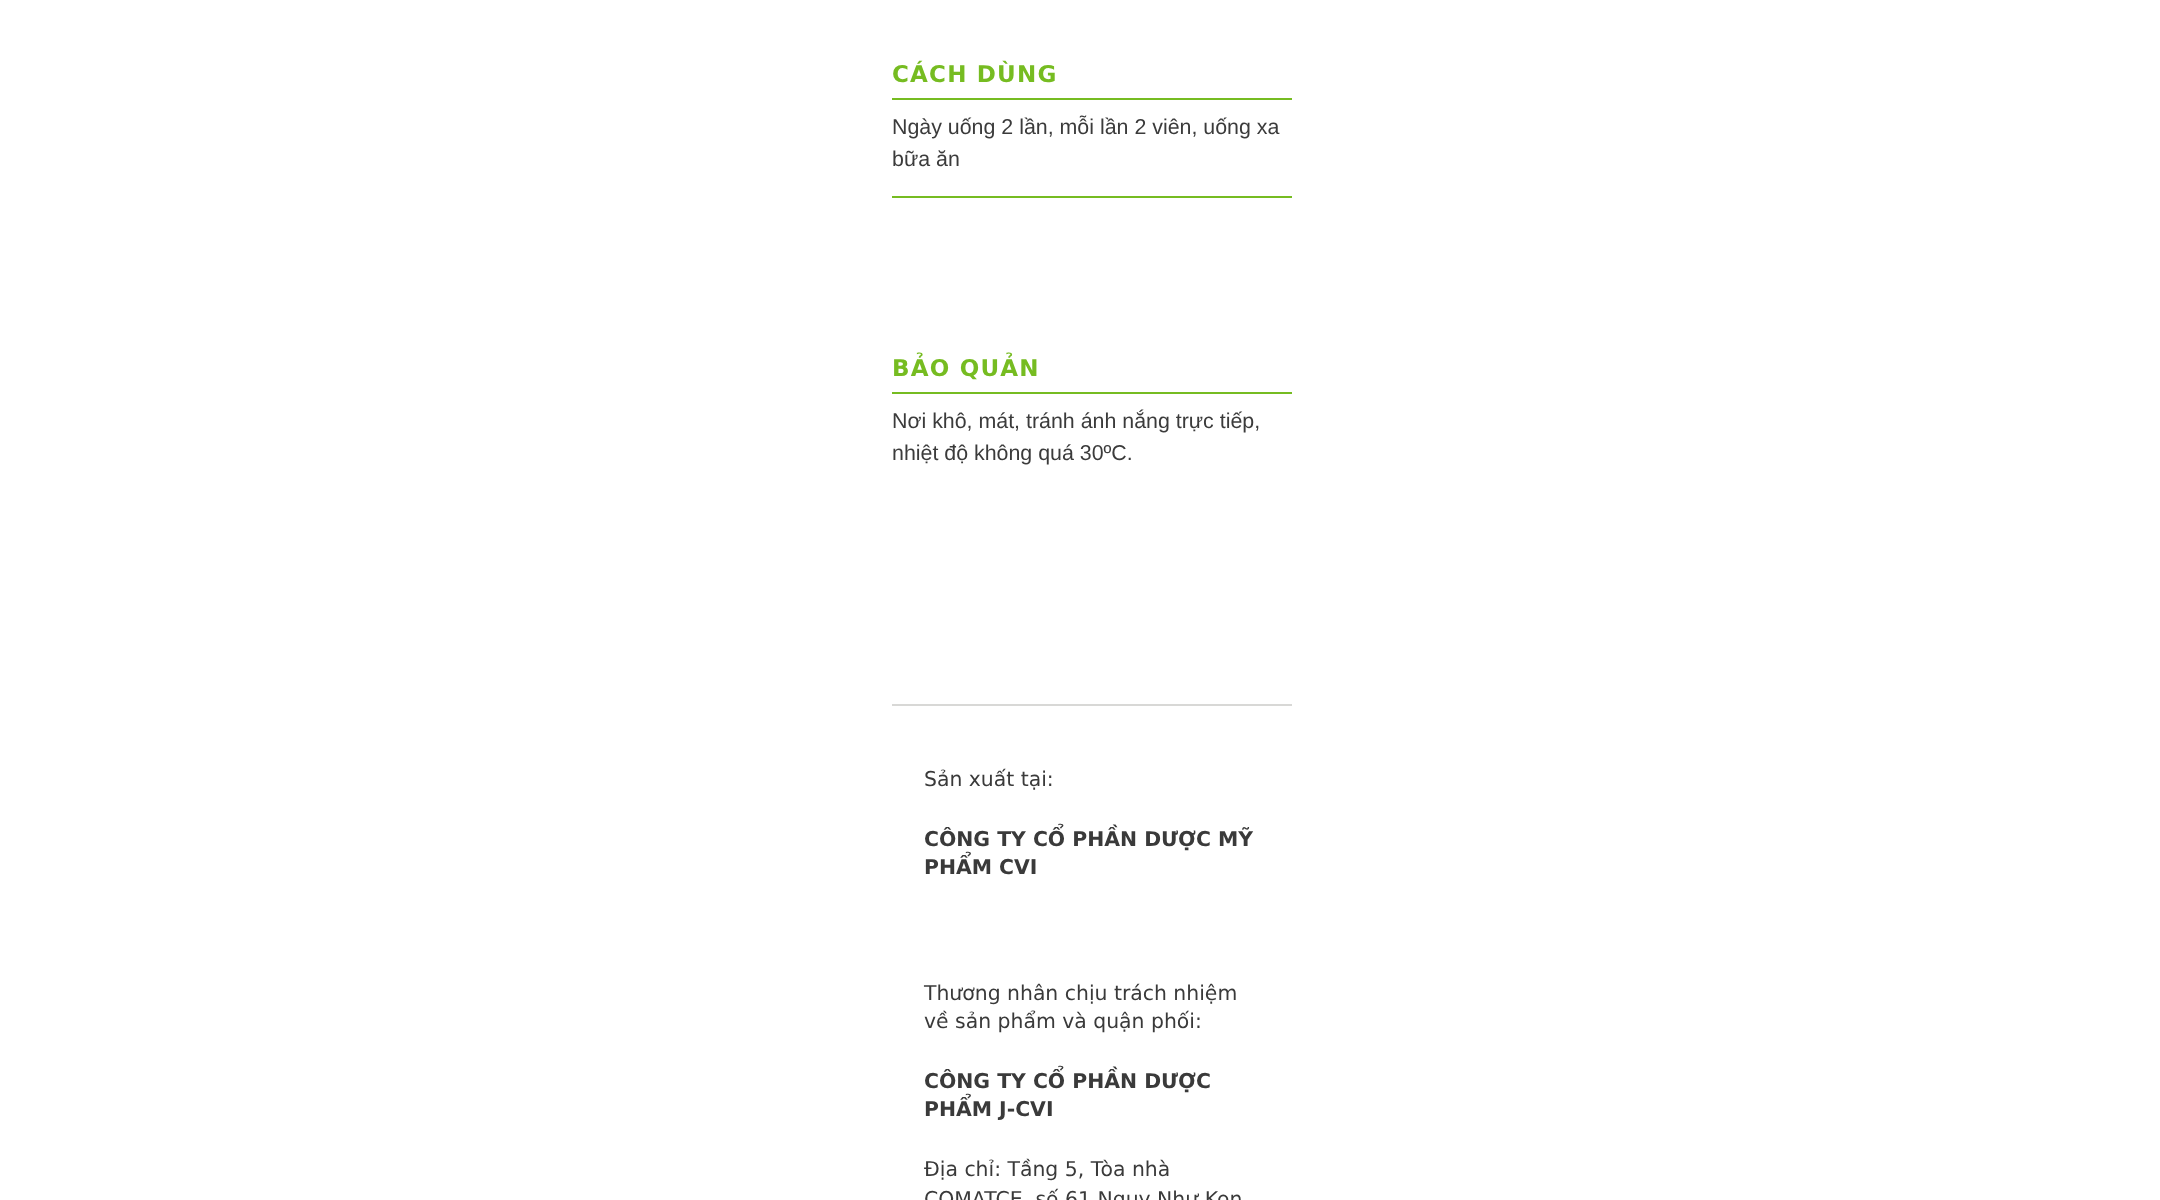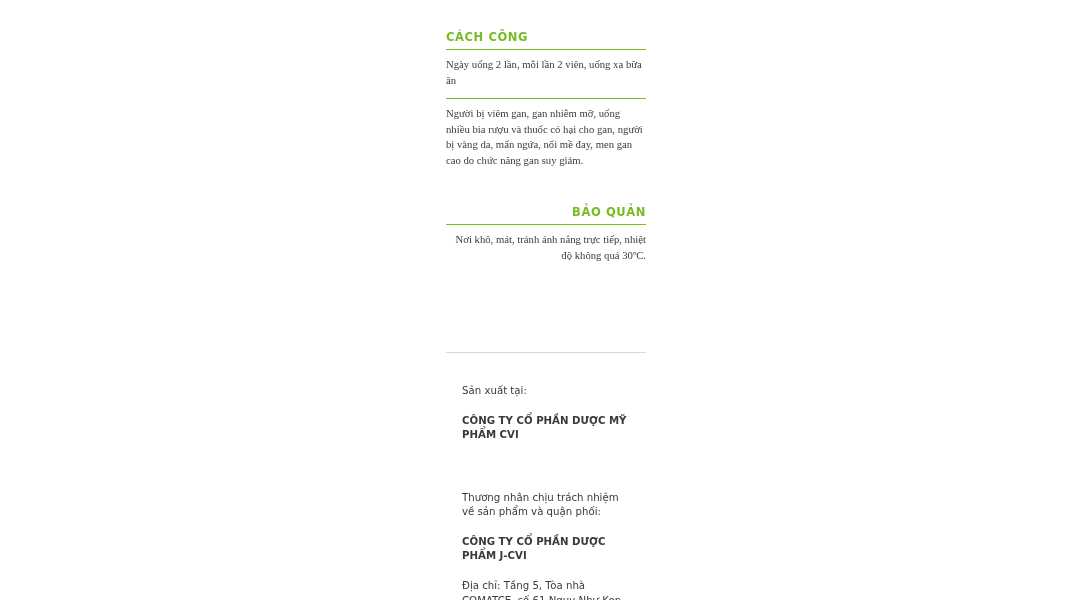--- a/index.html
+++ b/index.html
@@ -65,28 +65,28 @@
   .rule {
     height: 1px;
     background: #76bc21;
     margin: 0 0 7px 0;
   }
   .body-text {
     color: #3b3b3b;
     font-size: 10.7px;
     line-height: 15.5px;
     margin: 0;
-    font-family: Liberation Serif, serif;
+    font-family: Liberation Sans, sans-serif;
   }
 
   .block { position: absolute; width: 200px; }
 
   #block-cachdung { top: 30px; left: 8px; }
   #block-doituong { top: 98px; left: 8px; }
-  #block-baoquan { top: 205px; left: 8px; text-align: right; }
+  #block-baoquan { top: 177px; left: 8px; }
 
   
   .reg-table {
     position: absolute;
     top: 258px;
     left: 8px;
     width: 196px;
     border: 1px solid #c9c9c7;
     background: #fff;
   }
@@ -131,28 +131,27 @@
 
 <div id="page">
 
   <div class="edge-left"></div>
   <div class="edge-right"></div>
 
   <div class="box">
     <div class="content">
 
       <div class="block" id="block-cachdung">
-        <div class="sec-title">CÁCH CÔNG</div>
+        <div class="sec-title">CÁCH DÙNG</div>
         <div class="rule"></div>
         <p class="body-text">Ngày uống 2 lần, mỗi lần 2 viên, uống xa bữa ăn</p>
       </div>
 
       <div class="block" id="block-doituong">
         <div class="rule"></div>
-        <p class="body-text">Người bị viêm gan, gan nhiễm mỡ, uống nhiều bia rượu và thuốc có hại cho gan, người bị vàng da, mẩn ngứa, nổi mề đay, men gan cao do chức năng gan suy giảm.</p>
       </div>
 
       <div class="block" id="block-baoquan">
         <div class="sec-title">BẢO QUẢN</div>
         <div class="rule"></div>
         <p class="body-text">Nơi khô, mát, tránh ánh nắng trực tiếp, nhiệt độ không quá 30ºC.</p>
       </div>
 
 
       <div class="divider"></div>

